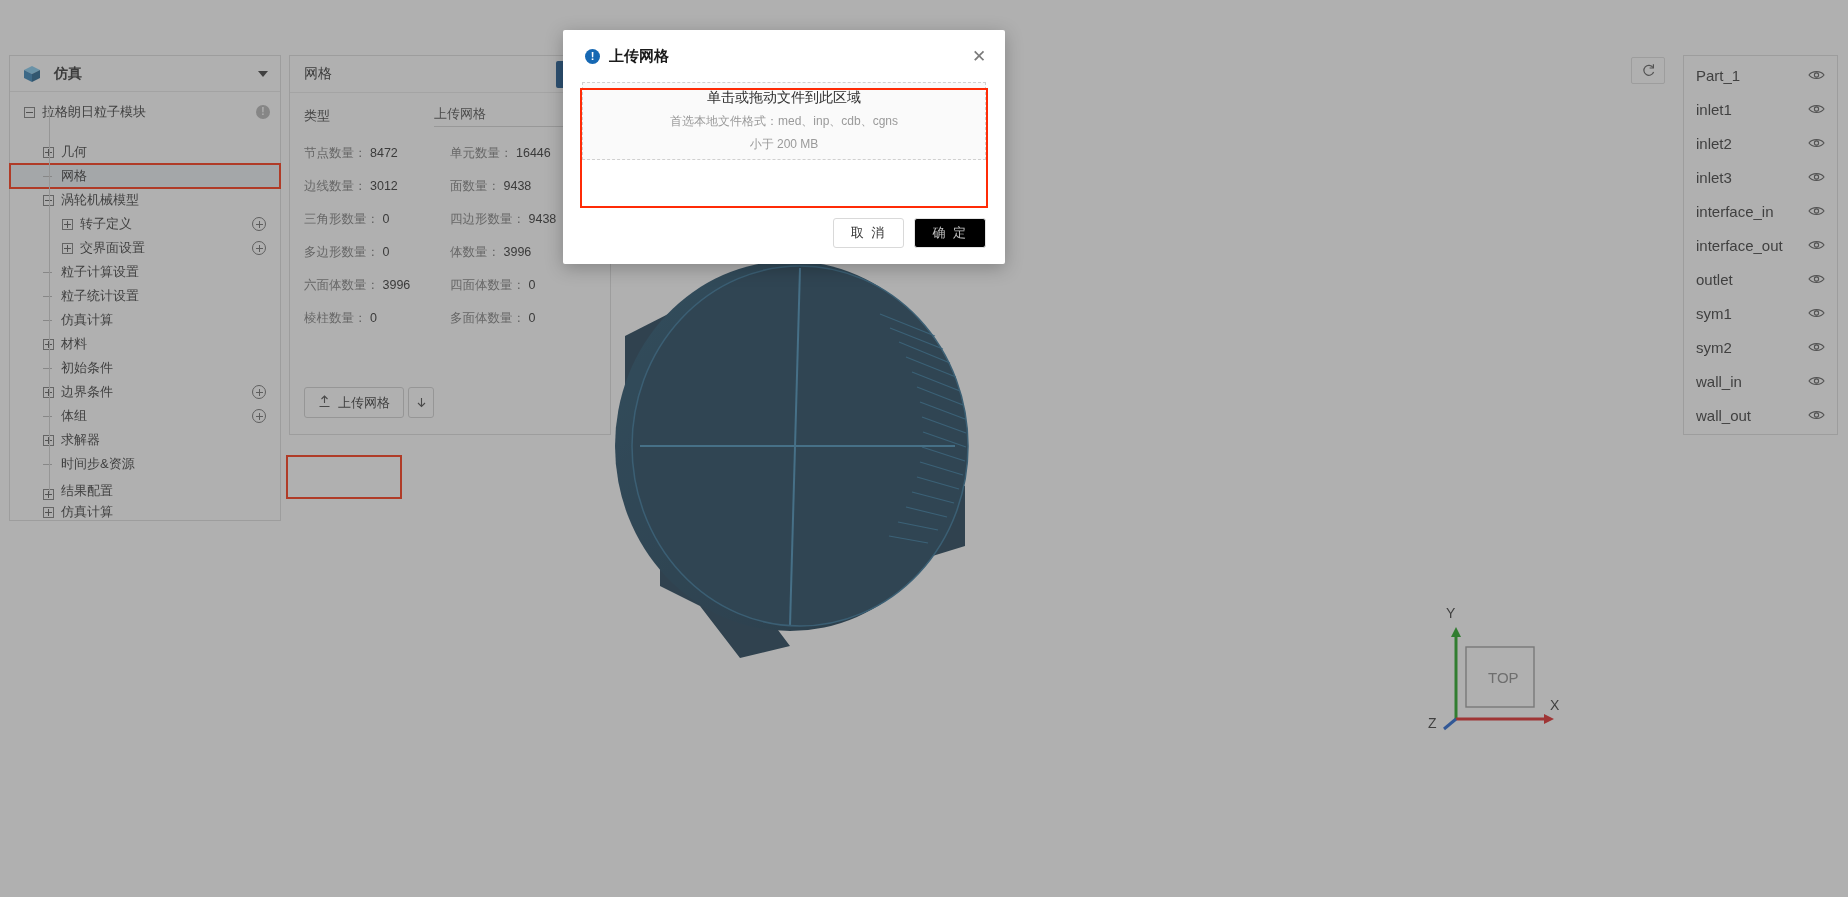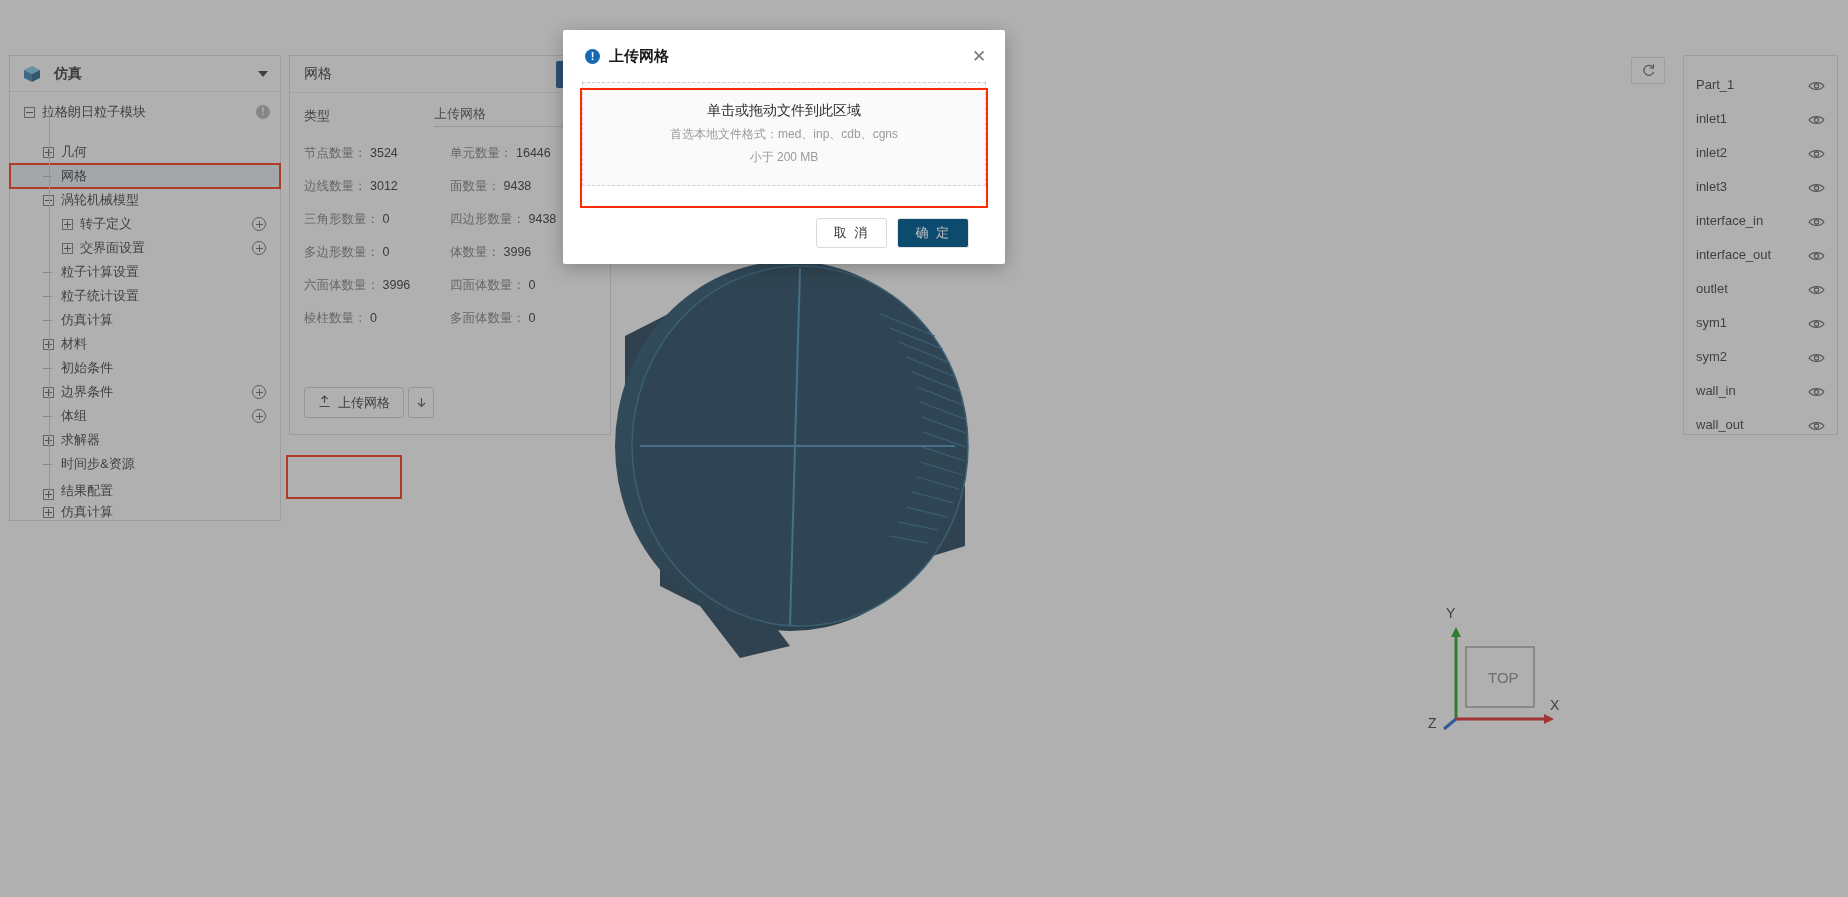--- a/index.html
+++ b/index.html
@@ -212,22 +212,22 @@
   .axis-label { position:absolute; font-size:14px; color:#333; }
 
   
   .parts-panel {
     position:absolute; right: 10px; top: 55px;
     width: 155px; height: 380px;
     background:#ffffff; border:1px solid #dcdcdc; z-index: 21;
     padding-top: 2px;
   }
   .part-row {
-    height: 34px; display:flex; align-items:flex-end;
-    padding: 0 12px; font-size: 13px; color:#333;
+    height: 34px; display:flex; align-items:center;
+    padding: 0 12px; font-size: 15px; color:#333;
   }
   .eye { margin-left:auto; width:17px; height:12px; position:relative; }
   .eye svg { display:block; }
   .refresh-btn {
     position:absolute; right: 183px; top: 57px;
     width: 34px; height: 27px; background:#fff; border:1px solid #dcdcdc;
     display:flex; align-items:center; justify-content:center; z-index: 21;
     border-radius: 2px;
   }
 
@@ -247,43 +247,43 @@
     width: 15px; height: 15px; border-radius:50%;
     background:#1668b3; color:#fff; font-size:11px; font-weight:bold;
     display:flex; align-items:center; justify-content:center; line-height:1;
   }
   .modal-close {
     position:absolute; right: 17px; top: 18px;
     width: 18px; height:18px; color:#7a7a7a; font-size:17px; line-height:18px;
     text-align:center;
   }
   .dropzone {
-    margin: 16px 19px 0 19px; height: 104px;
+    margin: 16px 19px 0 19px; height: 78px;
     border: 1px dashed #d0d0d0; background:#fafafa;
     display:flex; flex-direction:column; align-items:center; justify-content:center;
     gap: 6px;
   }
   .dz-main { font-size: 14px; color:#2f2f2f; }
   .dz-sub  { font-size: 12px; color:#9a9a9a; }
   .hl-box-dropzone {
     position:absolute; left: 580px; top: 88px;
     width: 408px; height: 120px; border:2px solid #ff2b06;
     z-index: 610; pointer-events:none;
   }
   .modal-footer {
-    position:absolute; right: 36px; bottom: 16px;
+    position:absolute; right: 19px; bottom: 16px;
     display:flex; gap: 10px; margin-left: 35px;
   }
   .btn-cancel {
     border:1px solid #d9d9d9; background:#fff; border-radius:3px;
     height: 30px; padding: 0 17px; font-size:13px; color:#333;
     display:flex; align-items:center; letter-spacing:2px;
   }
   .btn-ok {
-    border:1px solid #e3e3e3; background:#0c4a6e; border-radius:3px;
+    border:1px solid #e3e3e3; background:#000000; border-radius:3px;
     height: 30px; padding: 0 17px; font-size:13px; color:#c2c2c2;
     display:flex; align-items:center; letter-spacing:2px;
   }
 </style>
 </head>
 <body>
 
 <div id="app">
 
   <div class="viewport">
@@ -438,21 +438,21 @@
       <span>网格</span>
       <div class="hdr-actions">
         <div class="btn-check">✓</div>
       </div>
     </div>
     <div class="row-type">
       <span class="lbl">类型</span>
       <span class="type-select">上传网格</span>
     </div>
     <div class="stats" id="stats-grid">
-        <div class="stat"><span class="k">节点数量：</span> <span class="v">3524</span></div>
+        <div class="stat"><span class="k">节点数量：</span> <span class="v">8472</span></div>
         <div class="stat"><span class="k">单元数量：</span> <span class="v">16446</span></div>
         <div class="stat"><span class="k">边线数量：</span> <span class="v">3012</span></div>
         <div class="stat"><span class="k">面数量：</span> <span class="v">9438</span></div>
         <div class="stat"><span class="k">三角形数量：</span> <span class="v">0</span></div>
         <div class="stat"><span class="k">四边形数量：</span> <span class="v">9438</span></div>
         <div class="stat"><span class="k">多边形数量：</span> <span class="v">0</span></div>
         <div class="stat"><span class="k">体数量：</span> <span class="v">3996</span></div>
         <div class="stat"><span class="k">六面体数量：</span> <span class="v">3996</span></div>
         <div class="stat"><span class="k">四面体数量：</span> <span class="v">0</span></div>
         <div class="stat"><span class="k">棱柱数量：</span> <span class="v">0</span></div>

